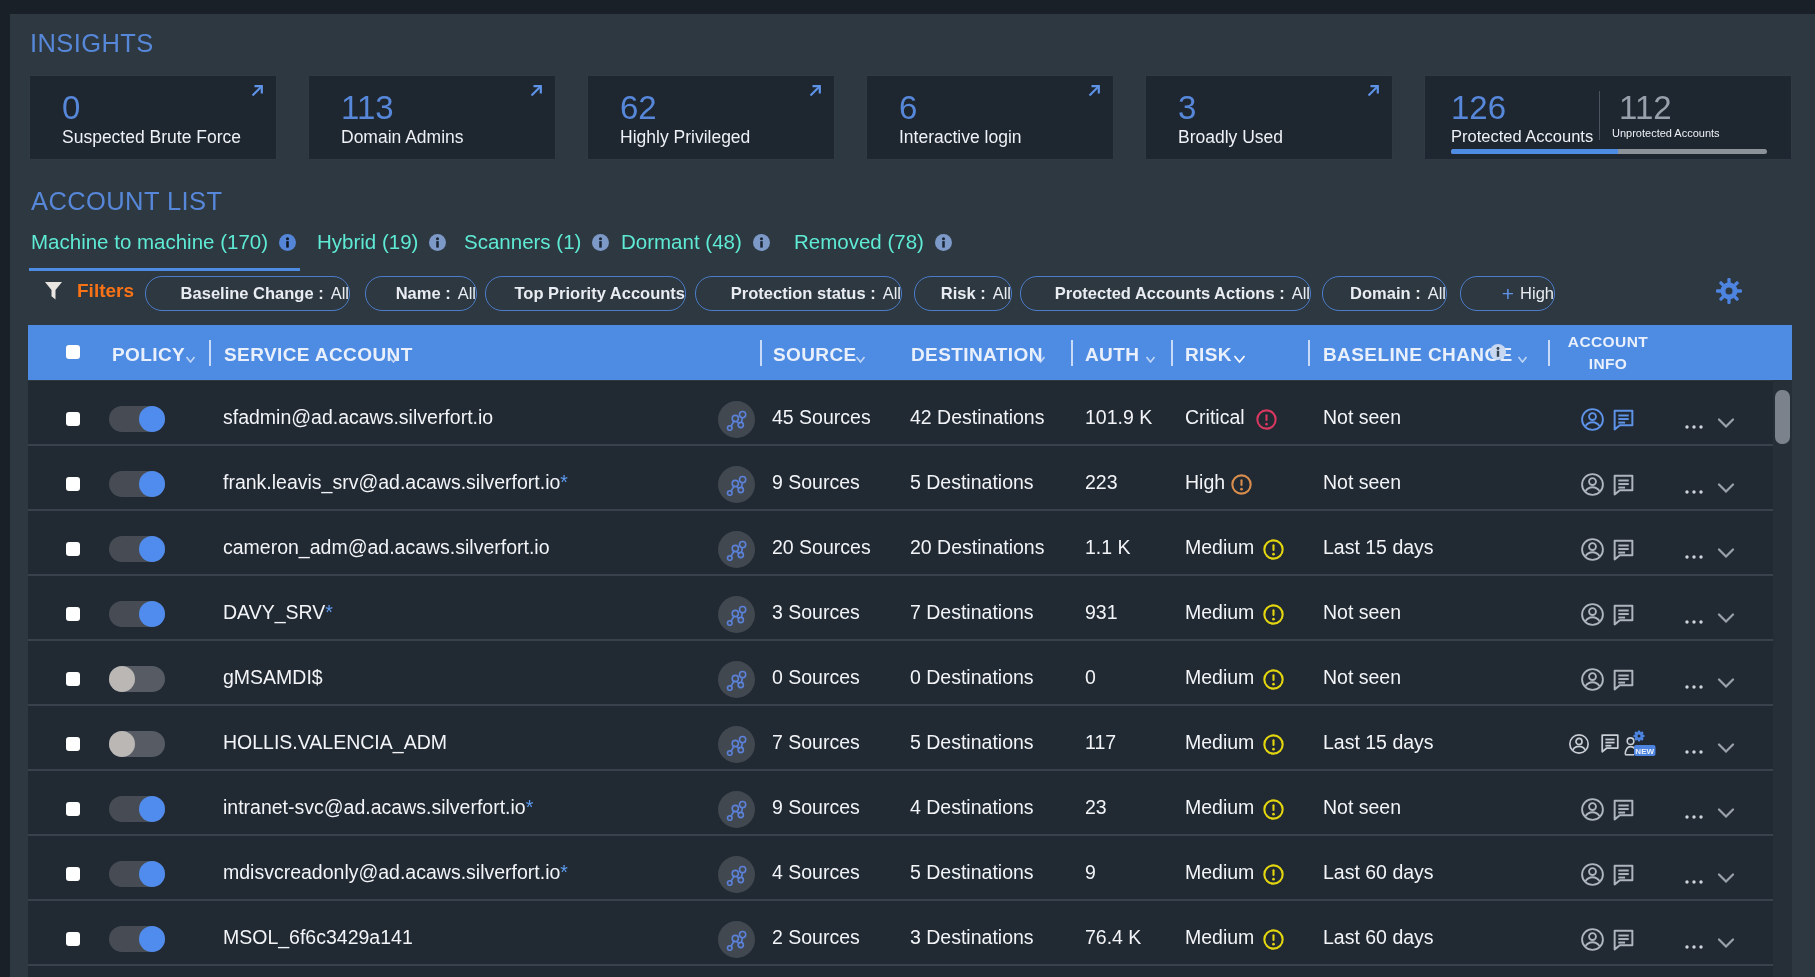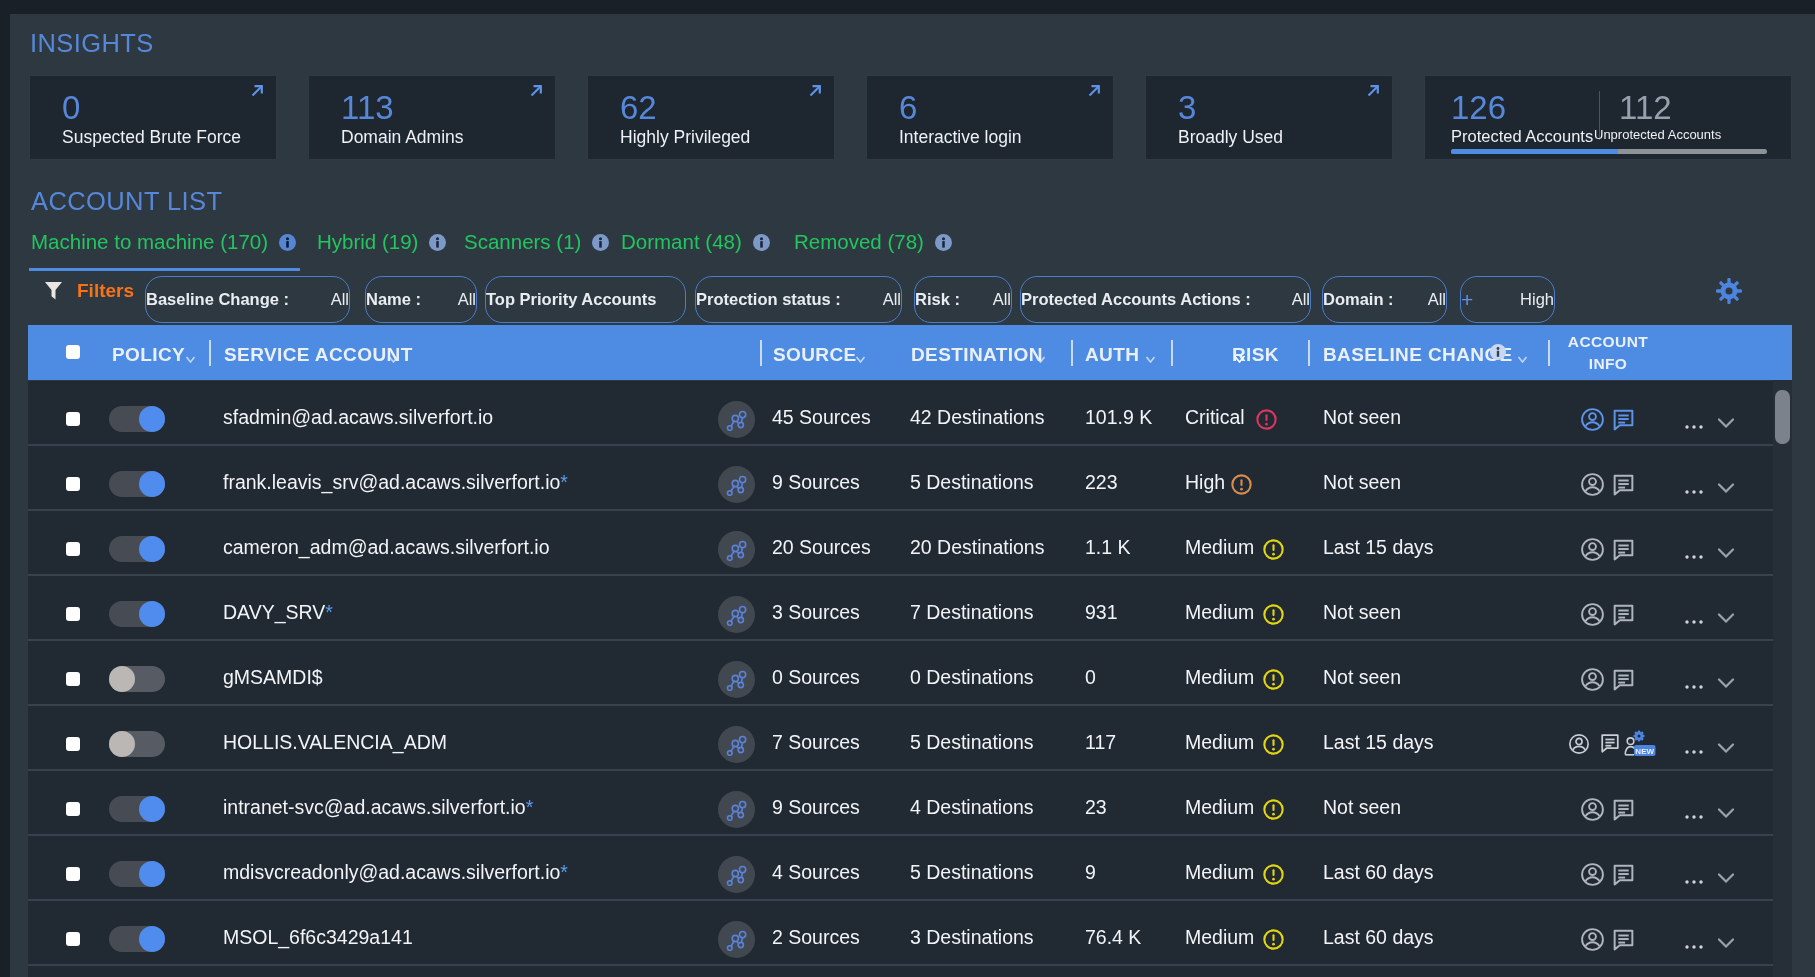--- a/index.html
+++ b/index.html
@@ -8,28 +8,28 @@
 
 .card{position:absolute;top:75px;width:248px;height:85px;background:#1e2630;border:1px solid #303a44;border-radius:2px}
 .cardnum{position:absolute;left:32px;top:13px;font-size:33px;color:#5787d9}
 .cardnum.gray{color:#97a0ab}
 .cardlbl{position:absolute;left:32px;top:51px;font-size:17.5px;color:#eef1f5;white-space:nowrap}
 .cardarrow{position:absolute;right:11px;top:7px}
 .vdiv{position:absolute;left:174px;top:15px;width:1px;height:49px;background:#4a5460}
 .pbar{position:absolute;left:26px;top:73px;width:316px;height:4.5px;border-radius:3px;background:#8b9298;overflow:hidden}
 .pblue{width:167px;height:100%;background:#4e8ce4}
 
-.tab{position:absolute;top:230px;color:#22c55e;font-size:20.5px;white-space:nowrap}
+.tab{position:absolute;top:230px;color:#5eead4;font-size:20.5px;white-space:nowrap}
 .tabi{margin-left:11px;vertical-align:-2px;display:inline-block}
 .tabline{position:absolute;left:29px;top:268px;width:271px;height:3px;background:#4e8ce4}
 
 .fico{position:absolute;left:44px;top:281px}
 .flbl{position:absolute;left:77px;top:280px;font-size:19px;font-weight:bold;color:#f97316}
-.pill{position:absolute;top:276px;height:47px;border:1.2px solid #4b7cc9;border-radius:17px;
-  display:flex;align-items:center;justify-content:space-between;color:#e9edf2;font-size:16.5px;white-space:nowrap}
+.pill{position:absolute;top:276px;height:35px;border:1.2px solid #4b7cc9;border-radius:17px;
+  display:flex;align-items:center;justify-content:flex-end;color:#e9edf2;font-size:16.5px;white-space:nowrap}
 .pill b{font-weight:600}
 .pv{margin-left:7px;font-weight:400}
 .plus{color:#5e93e8;font-size:21px;font-weight:400}
 .gear{position:absolute;left:1716px;top:278px}
 
 .thead{position:absolute;left:28px;top:325px;width:1764px;height:55px;background:#4e8ce4;color:#e9f0fb}
 .hcheck{position:absolute;left:38px;top:20px;width:14px;height:14px;background:#fff;border-radius:3px}
 .hcol{position:absolute;top:19px;font-size:19px;font-weight:600;letter-spacing:0.4px}
 .hcaret{position:absolute;top:24px}
 .hsep{position:absolute;top:15px;width:1.5px;height:26px;background:rgba(240,246,255,0.75)}
@@ -97,21 +97,21 @@
   <div class="cardarrow"><svg width="16" height="16" viewBox="0 0 16 16" style="">
         <path d="M3.5 12.5 L12 4" stroke="#5e93e8" stroke-width="2.2" fill="none"></path>
         <path d="M5.5 3.2 H12.8 V10.5" stroke="#5e93e8" stroke-width="2.2" fill="none"></path>
       </svg></div>
 </div>
 <div class="card wide" style="left:1424px;width:368px">
   <div class="cardnum" style="left:26px">126</div>
   <div class="cardlbl" style="left:26px;font-size:16.5px">Protected Accounts</div>
   <div class="vdiv"></div>
   <div class="cardnum gray" style="left:194px">112</div>
-  <div class="cardlbl" style="left:169px;font-size:13px">Unprotected Accounts</div>
+  <div class="cardlbl" style="left:187px;font-size:11px">Unprotected Accounts</div>
   <div class="pbar">
       <div class="pblue"></div>
     </div>
 </div>
 <div class="h1" style="left:31px;top:187px">ACCOUNT LIST</div>
 <div class="tab active" style="left:31px">Machine to machine (170)<span class="tabi"><svg width="17" height="17" viewBox="0 0 17 17" style="">
         <circle cx="8.5" cy="8.5" r="8.5" fill="#5585d6"></circle>
         <circle cx="8.5" cy="4.760000000000001" r="1.53" fill="#0f1825"></circle>
         <rect x="7.225" y="7.14" width="2.55" height="6.46" fill="#0f1825"></rect>
       </svg></span></div>
@@ -204,21 +204,21 @@
   <div class="hcol" style="left:883px">DESTINATION</div>
     <div class="hcaret" style="left:1007px"><svg width="11" height="7" viewBox="0 0 11 7" style="">
         <path d="M1.5 1 L5.5 6 L9.5 1" stroke="rgba(222,233,248,0.8)" stroke-width="1.6" fill="none"></path>
       </svg></div>
   <div class="hsep" style="left:1043px"></div>
   <div class="hcol" style="left:1057px">AUTH</div>
     <div class="hcaret" style="left:1117px"><svg width="11" height="7" viewBox="0 0 11 7" style="">
         <path d="M1.5 1 L5.5 6 L9.5 1" stroke="rgba(222,233,248,0.8)" stroke-width="1.6" fill="none"></path>
       </svg></div>
   <div class="hsep" style="left:1143px"></div>
-  <div class="hcol" style="left:1204px">RISK</div>
+  <div class="hcol" style="left:1157px">RISK</div>
     <div class="hcaret" style="left:1205px"><svg width="13" height="8" viewBox="0 0 13 8" style="">
         <path d="M1.5 1 L6.5 7 L11.5 1" stroke="#ffffff" stroke-width="1.6" fill="none"></path>
       </svg></div>
   <div class="hsep" style="left:1280px"></div>
   <div class="hcol" style="left:1295px">BASELINE CHANGE</div>
   <div class="hinfo"><svg width="16" height="16" viewBox="0 0 16 16" style="">
         <circle cx="8.0" cy="8.0" r="8.0" fill="#c9d8f2"></circle>
         <circle cx="8.0" cy="4.48" r="1.44" fill="#33434f"></circle>
         <rect x="6.8" y="6.72" width="2.4" height="6.08" fill="#33434f"></rect>
       </svg></div>

